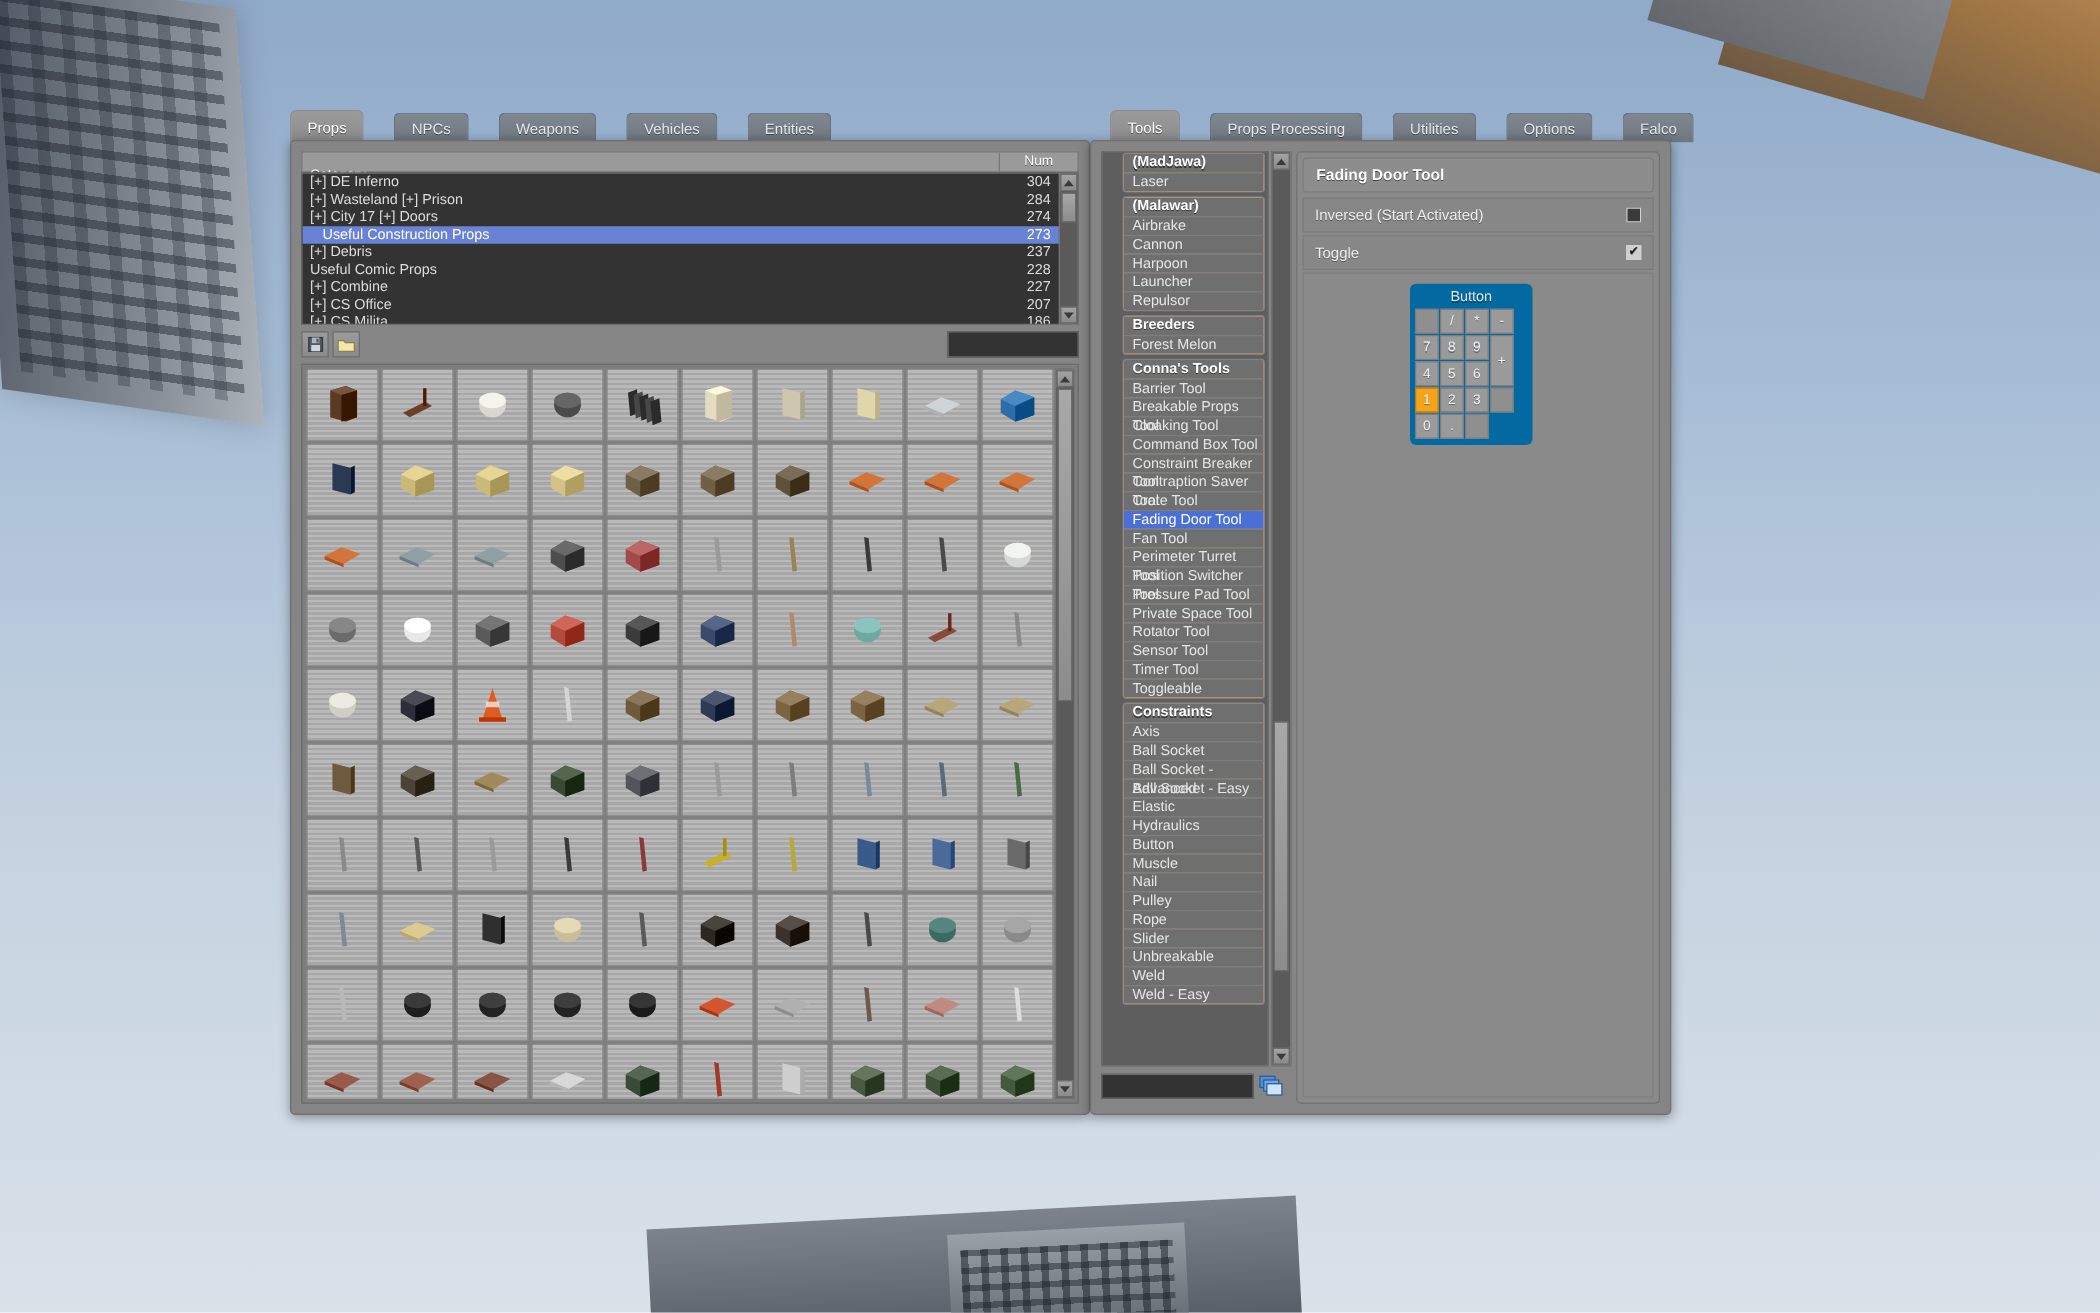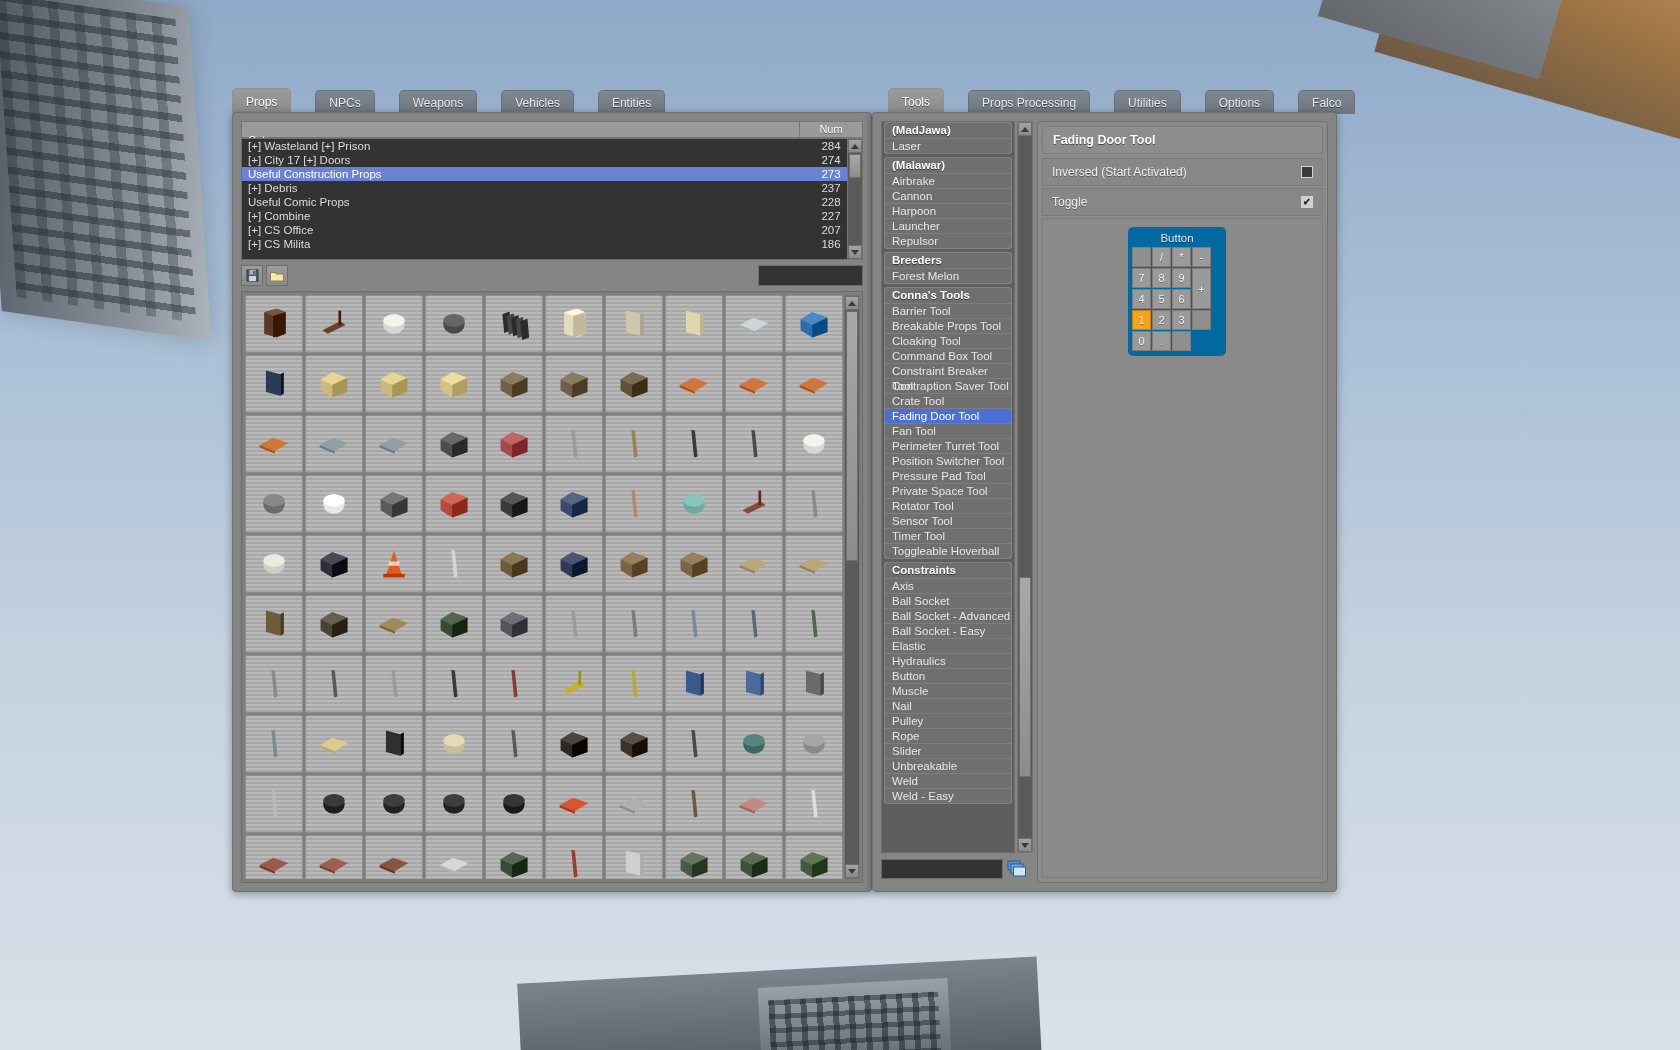--- a/index.html
+++ b/index.html
@@ -99,21 +99,21 @@
   #category-list{
     position:absolute; left:8px; top:25px; right:8px; height:122px;
     background:#333333; border:1px solid #6f6f6f; overflow:hidden;
   }
   .cat-row{
     display:flex; height:14px; align-items:center;
     font-size:11.5px; color:#dcdcdc; cursor:pointer;
   }
   .cat-row .c-name{ flex:1; padding-left:6px; white-space:nowrap; }
   .cat-row .c-num{ width:62px; text-align:center; }
-  .cat-row.selected{ background:#6a82d4; color:#fff; }
+  .cat-row.selected{ background:#6a82d4; color:#fff;padding-left:10px; }
 
   #cat-scrollbar{ position:absolute; right:8px; top:25px; width:16px; height:122px;
     background:#5a5a5a; border:1px solid #757575; }
   #cat-scrollbar .arr-top{ position:absolute; top:0; left:0; right:0; height:14px;
     background:linear-gradient(#a4a4a4,#8a8a8a); border:1px solid #6d6d6d;
     display:flex;align-items:center;justify-content:center; cursor:pointer;}
   #cat-scrollbar .arr-bot{ position:absolute; bottom:0; left:0; right:0; height:14px;
     background:linear-gradient(#a4a4a4,#8a8a8a); border:1px solid #6d6d6d;
     display:flex;align-items:center;justify-content:center; cursor:pointer;}
   #cat-scrollbar .thumb{ position:absolute; top:15px; left:1px; width:12px; height:24px;
@@ -170,21 +170,21 @@
 
   #tool-left{
     position:absolute; left:8px; top:8px; width:152px; bottom:8px;
     background:#858585;
   }
   #tool-list{
     position:absolute; left:0; top:0; right:18px; bottom:30px;
     background:#5e5e5e; border:1px solid #6e6e6e; overflow:hidden;
   }
   .tool-group{
-    margin:0 2px 3px 2px;
+    margin:0 2px 3px 16px;
     background:#fdba74; border:1px solid #818181; border-radius:3px;
     overflow:hidden;
   }
   .tool-group-title{
     height:15px; line-height:15px; padding-left:7px;
     font-size:11.5px; font-weight:bold; color:#ffffff;
     text-shadow:0 1px 0 rgba(0,0,0,.5);
     background:#6f6f6f;
   }
   .tool-item{
@@ -290,20 +290,24 @@
   </div>
 
 <div class="panel" id="spawn-window">
 
   <div class="listhead">
     <div class="col-cat">Category</div>
     <div class="col-num">Num</div>
   </div>
 
   <div id="category-list">
+      <div class="cat-row">
+        <div class="c-name">[+] DE Inferno</div>
+        <div class="c-num">304</div>
+      </div>
       <div class="cat-row">
         <div class="c-name">[+] Wasteland [+] Prison</div>
         <div class="c-num">284</div>
       </div>
       <div class="cat-row">
         <div class="c-name">[+] City 17 [+] Doors</div>
         <div class="c-num">274</div>
       </div>
       <div class="cat-row selected">
         <div class="c-name">Useful Construction Props</div>

